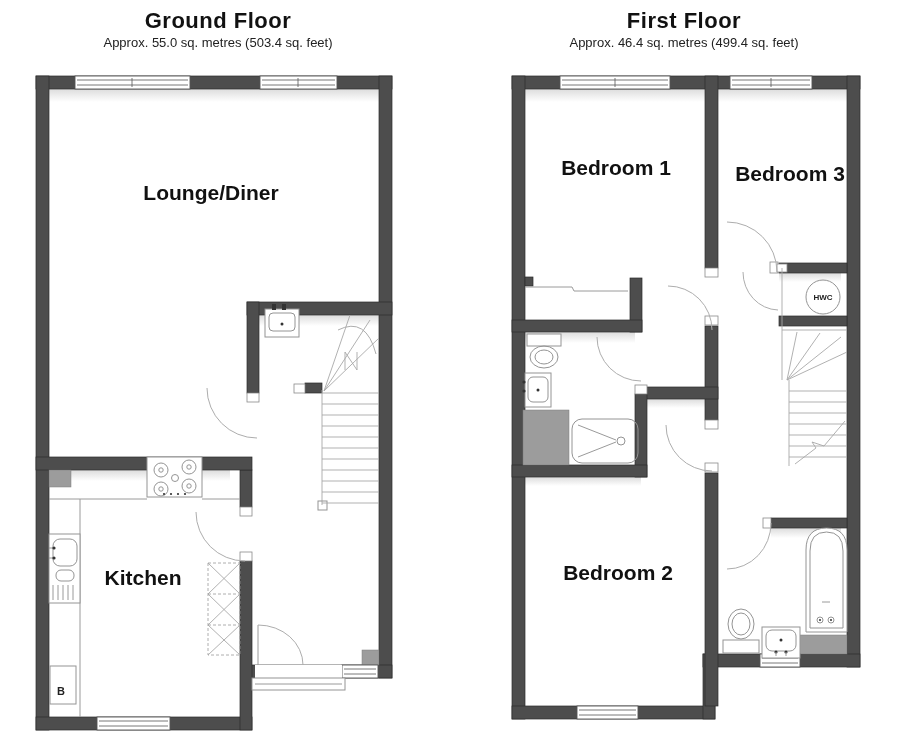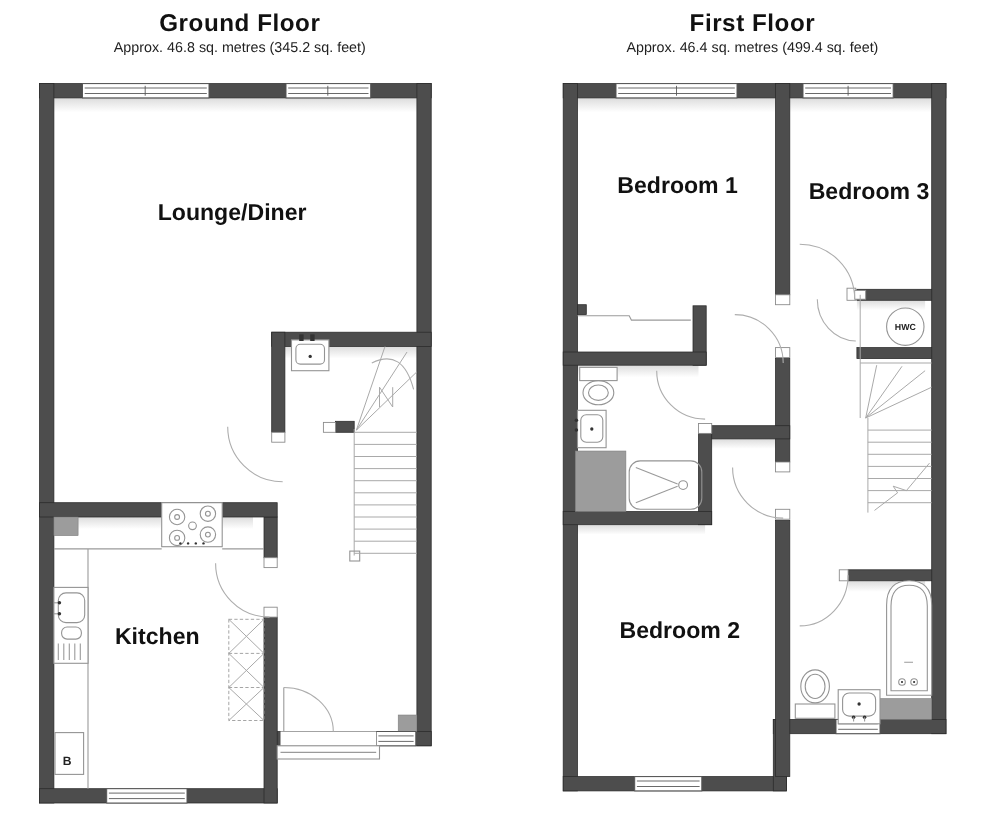--- a/index.html
+++ b/index.html
@@ -28,21 +28,21 @@
   text.tiny{font-family:"Liberation Sans",sans-serif;font-weight:bold;font-size:8px;fill:#222;text-anchor:middle;}
   text.blabel{font-family:"Liberation Sans",sans-serif;font-weight:bold;font-size:11px;fill:#222;text-anchor:middle;}
 </style>
 </head>
 <body>
 
 <div id="canvas">
 
   <div class="titleblock" id="gf-title">
     <div class="t1">Ground Floor</div>
-    <div class="t2">Approx. 46.8 sq. metres (345.2 sq. feet)</div>
+    <div class="t2">Approx. 55.0 sq. metres (503.4 sq. feet)</div>
   </div>
   <div class="titleblock" id="ff-title">
     <div class="t1">First Floor</div>
     <div class="t2">Approx. 46.4 sq. metres (499.4 sq. feet)</div>
   </div>
 
   <svg width="905" height="740" viewBox="0 0 905 740">
     <defs>
       <linearGradient id="shadGrad" x1="0" y1="0" x2="0" y2="1">
         <stop offset="0" stop-color="#8c8c8c" stop-opacity=".55"></stop>

